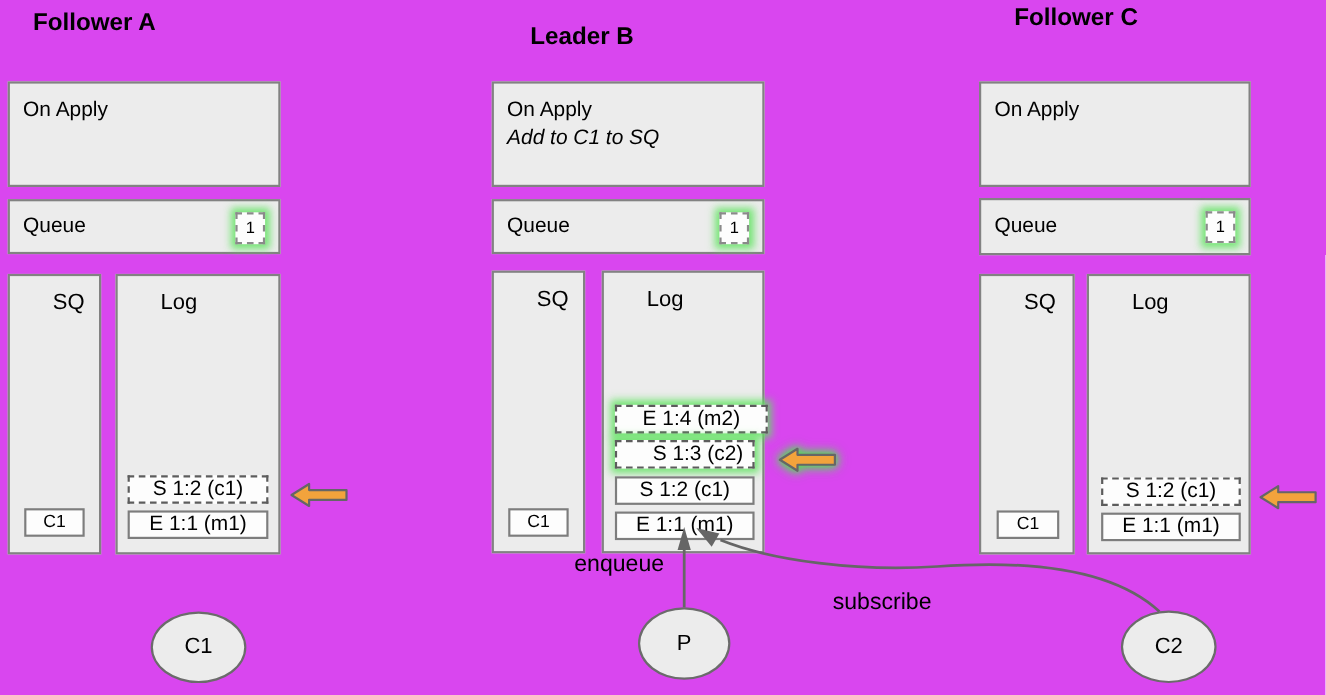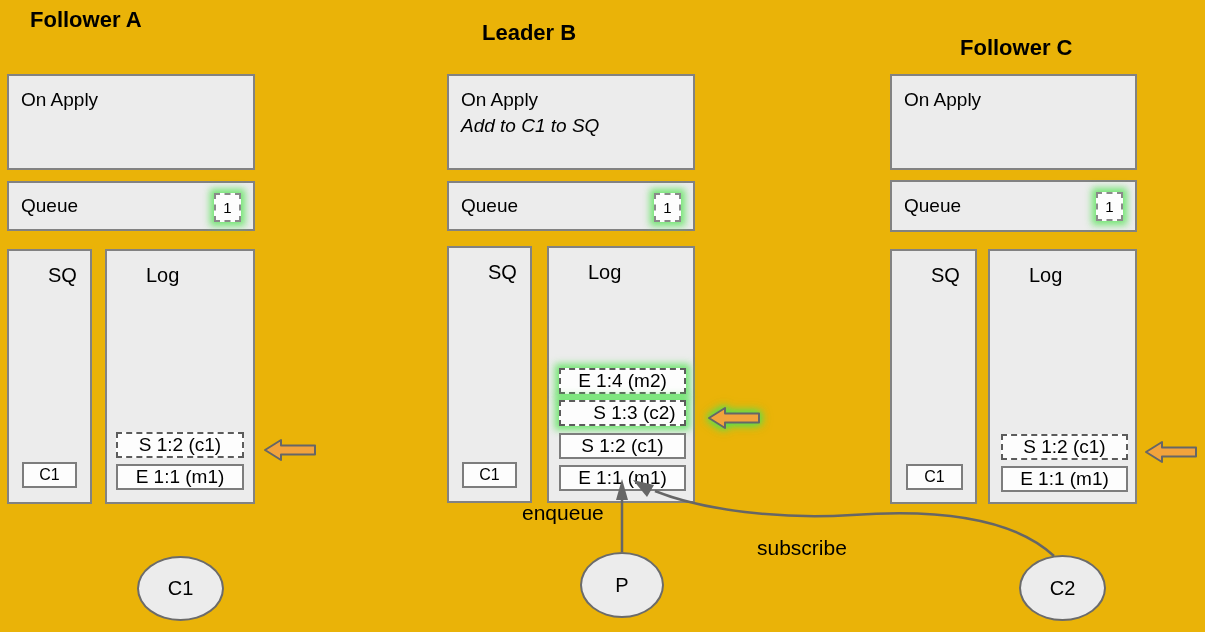--- a/index.html
+++ b/index.html
@@ -1,17 +1,17 @@
 <!DOCTYPE html>
 <html><head>
 <meta charset="utf-8">
 <style>
   html,body{margin:0;padding:0;background:#ffffff;}
   #canvas{
-    position:relative;width:1205px;height:632px;background:#eab308;
+    position:relative;width:1205px;height:632px;background:#d946ef;
     font-family:"Liberation Sans","DejaVu Sans",sans-serif;color:#000;overflow:hidden;
   }
   .node-title{position:absolute;font-size:22px;font-weight:bold;white-space:nowrap;}
   .panel{position:absolute;background:#ececec;border:2px solid #828282;box-sizing:border-box;margin-top:27px;}
   .onapply-text{padding:11px 0 0 12px;font-size:19px;line-height:26px;}
   .italic{font-style:italic;}
   .queue-label{position:absolute;left:12px;top:0;height:100%;display:flex;align-items:center;font-size:19px;}
   .queue-badge{
     position:absolute;right:12px;top:10px;width:27px;height:29px;
     background:#fdfdfd;border:2px dashed #8a8a8a;box-sizing:border-box;
@@ -85,31 +85,31 @@
     <div class="queue-badge glow">1</div>
   </div>
 
   <div class="panel" style="left:447px;top:219px;width:85px;height:257px;">
     <div class="col-label">SQ</div>
     <div class="sq-item" style="left:13px;top:214px;width:55px;">C1</div>
   </div>
 
   <div class="panel" style="left:547px;top:219px;width:148px;height:257px;">
     <div class="col-label">Log</div>
-    <div class="entry dashed glow" style="left:10px;top:120px;width:127px;">E 1:4 (m2)</div>
+    <div class="entry dashed glow" style="left:10px;top:120px;width:139px;">E 1:4 (m2)</div>
     <div class="entry dashed glow" style="left:10px;top:152px;width:127px;padding-left:24px;">S 1:3 (c2)</div>
     <div class="entry" style="left:10px;top:185px;width:127px;">S 1:2 (c1)</div>
     <div class="entry" style="left:10px;top:217px;width:127px;">E 1:1 (m1)</div>
   </div>
 
   <svg class="orange-arrow glow" style="left:707px;top:406px;" viewBox="0 0 54 24">
     <polygon points="2,12 18,2 18,7.5 52,7.5 52,16.5 18,16.5 18,22" fill="#f2a33c" stroke="#666666" stroke-width="2" stroke-linejoin="round"></polygon>
   </svg>
 
-  <div class="node-title" style="left:960px;top:3px;margin-top:32px;">Follower C</div>
+  <div class="node-title" style="left:922px;top:3px;">Follower C</div>
 
   <div class="panel" style="left:890px;top:47px;width:247px;height:96px;">
     <div class="onapply-text">
       <div>On Apply</div>
     </div>
   </div>
 
   <div class="panel" style="left:890px;top:153px;width:247px;height:52px;">
     <div class="queue-label">Queue</div>
     <div class="queue-badge glow">1</div>

